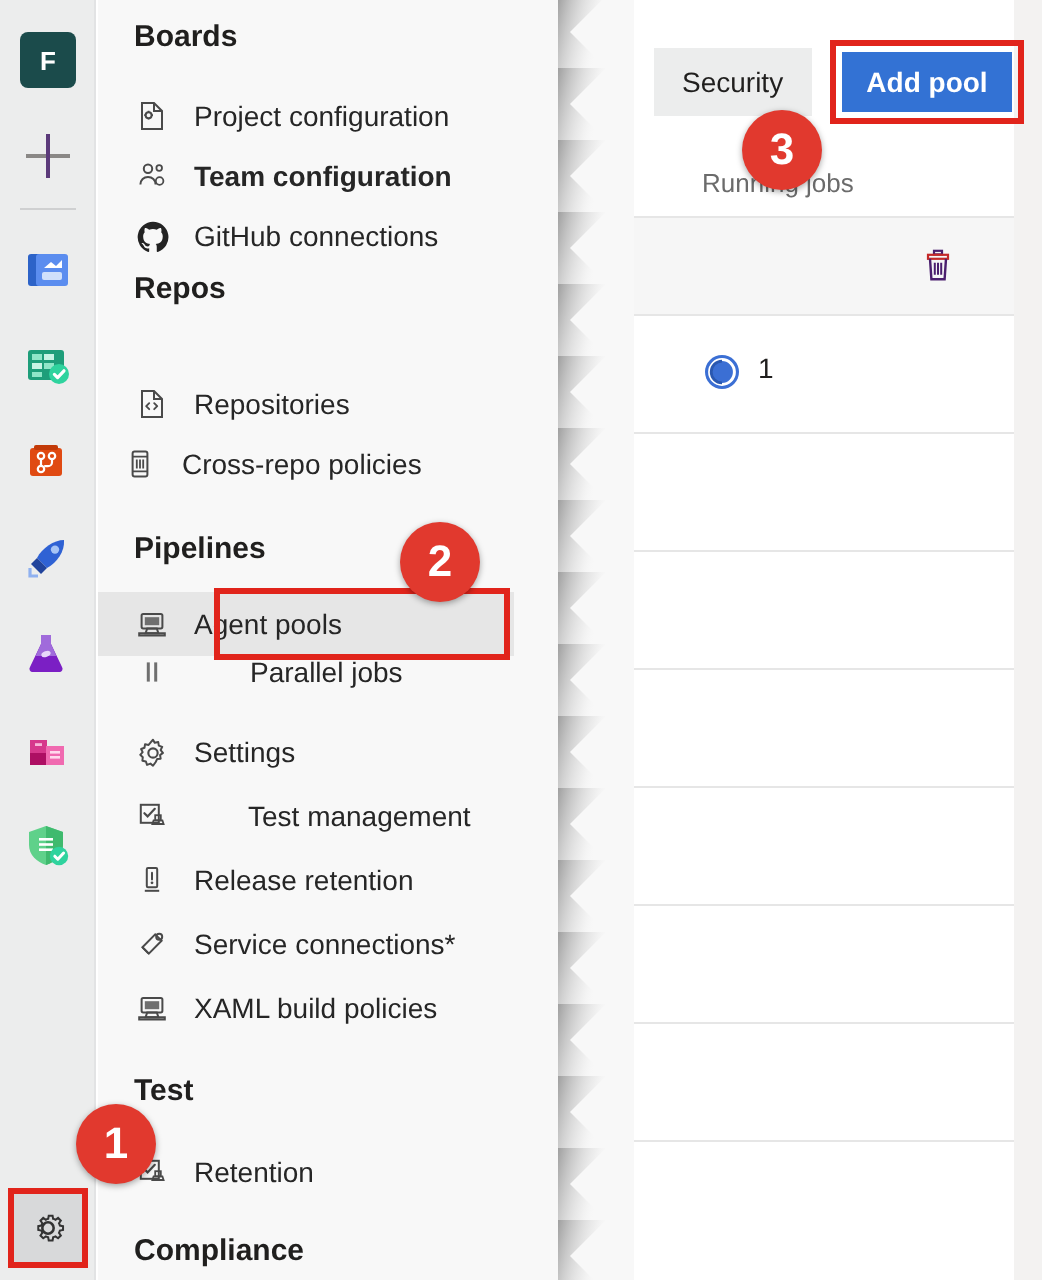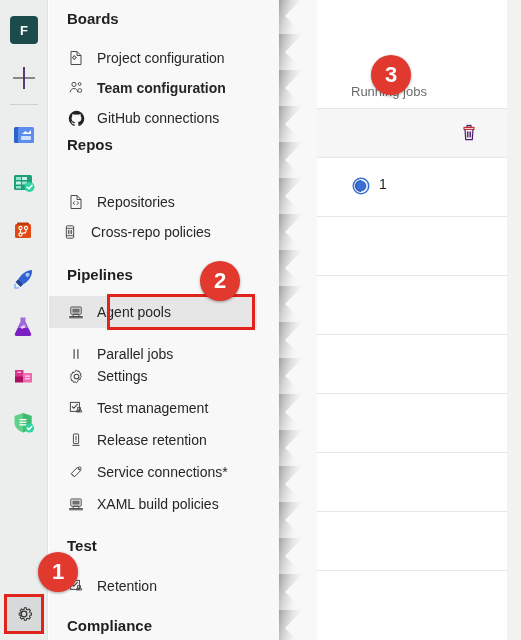--- a/index.html
+++ b/index.html
@@ -356,41 +356,41 @@
         <svg width="16" height="16" viewBox="0 0 16 16">
           <rect x="2.8" y="3" width="10.4" height="7.2" rx="0.8" fill="none" stroke="#4a4a4a" stroke-width="1"></rect>
           <rect x="4.4" y="4.6" width="7.2" height="4" fill="#6f6f6f"></rect>
           <path d="M1.6 12.6h12.8v1.2H1.6z" fill="none" stroke="#4a4a4a" stroke-width="1"></path>
           <path d="M5.6 10.2h4.8l.8 2.4H4.8z" fill="none" stroke="#4a4a4a" stroke-width="1"></path>
         </svg>
       </span>
       <span class="lbl">Agent pools</span>
     </div>
 
-    <div class="nav-item" style="position:absolute; left:0; top:340px;">
+    <div class="nav-item" style="position:absolute; left:0; top:322px;gap:28px;">
       <span class="ic">
         <svg width="16" height="16" viewBox="0 0 16 16">
           <rect x="5.4" y="3.2" width="1.5" height="9.6" fill="#6f6f6f"></rect>
           <rect x="9.1" y="3.2" width="1.5" height="9.6" fill="#6f6f6f"></rect>
         </svg>
       </span>
       <span class="lbl">Parallel jobs</span>
     </div>
 
     <div class="nav-item" style="position:absolute; left:0; top:362px;">
       <span class="ic">
         <svg width="17" height="17" viewBox="0 0 24 24">
           <circle cx="12" cy="12" r="3.3" fill="none" stroke="#4a4a4a" stroke-width="1.5"></circle>
           <path d="M12 2.6l1.2 2.2 2.5-.5.4 2.5 2.4.9-1.1 2.2 1.6 2-2 1.6.4 2.5-2.5.3-1.1 2.2L12 21l-1.8-1.5-2.4.9-.8-2.4-2.5-.5.3-2.5L3 13.3l1.7-1.9-1.1-2.2 2.4-.9.4-2.5 2.5.5z" fill="none" stroke="#4a4a4a" stroke-width="1.4" stroke-linejoin="round"></path>
         </svg>
       </span>
       <span class="lbl">Settings</span>
     </div>
 
-    <div class="nav-item" style="position:absolute; left:0; top:394px;">
+    <div class="nav-item" style="position:absolute; left:0; top:394px;gap:27px;">
       <span class="ic">
         <svg width="16" height="16" viewBox="0 0 16 16">
           <rect x="2.4" y="2.4" width="9" height="9" fill="none" stroke="#4a4a4a" stroke-width="1"></rect>
           <path d="M4.2 6.6 5.8 8.2 9.4 4.4" fill="none" stroke="#4a4a4a" stroke-width="1.1" stroke-linecap="round"></path>
           <path d="M8.8 10.2h4.4l.6 1.8H8.2z" fill="none" stroke="#4a4a4a" stroke-width="0.9"></path>
           <rect x="9.6" y="7.6" width="2.8" height="2.6" fill="none" stroke="#4a4a4a" stroke-width="0.9"></rect>
         </svg>
       </span>
       <span class="lbl">Test management</span>
     </div>
@@ -476,20 +476,27 @@
       </g>
     </svg>
 
     <div id="agentpools-box"></div>
   </div>
 
   <div id="content">
 
     <div id="content-scrollbg"></div>
 
+    <div id="tabbar">
+      <div id="tab-security">
+        <span>Security</span>
+      </div>
+      <button id="addpool-btn">Add pool</button>
+      <div id="addpool-box"></div>
+    </div>
 
     <div id="grid">
 
       <div class="col-header">Running jobs</div>
 
       <div id="row-selected">
         <span id="trash-icon">
           <svg width="20" height="20" viewBox="0 0 20 20">
             <rect x="8" y="2.4" width="4" height="1.8" fill="none" stroke="#4b1f6e" stroke-width="1.1"></rect>
             <rect x="5" y="4.4" width="10" height="2" fill="none" stroke="#c42828" stroke-width="1.1"></rect>

